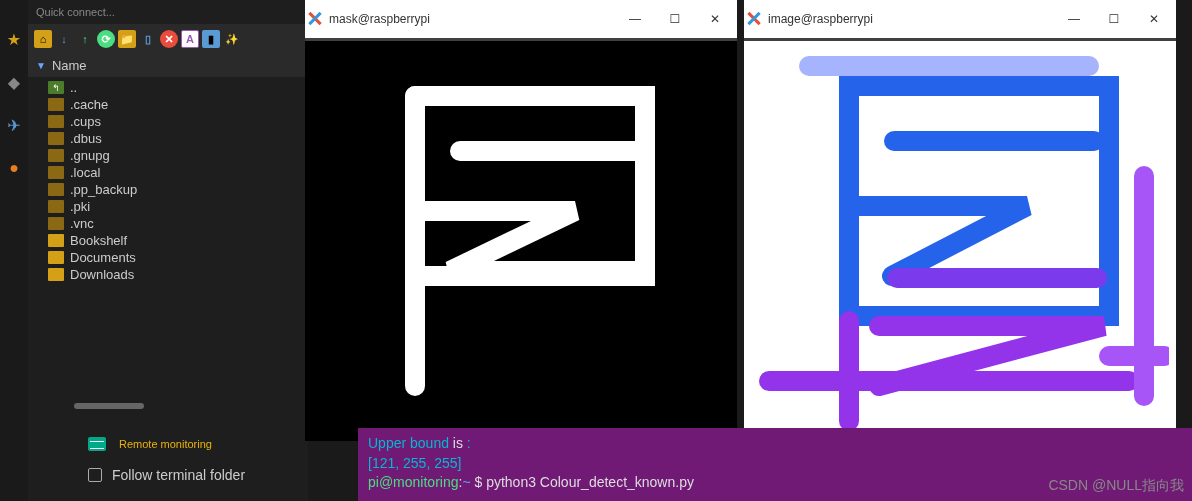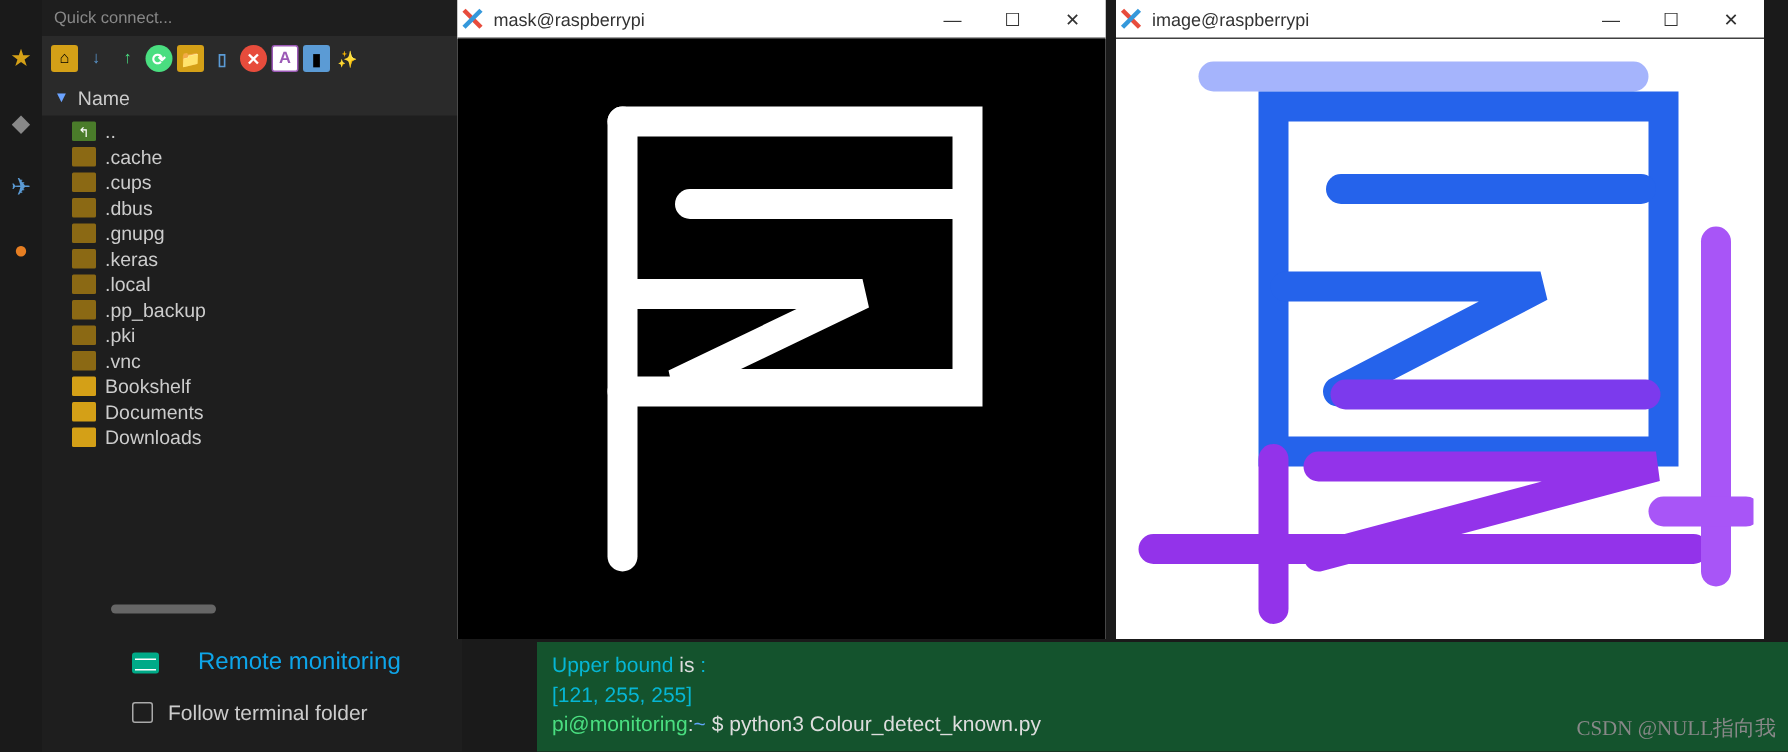--- a/index.html
+++ b/index.html
@@ -13,51 +13,51 @@
 .path-bar{background:#151515;color:#ccc;padding:4px 8px;font-size:13px;border-bottom:1px solid #333}
 .tree-header{display:flex;align-items:center;padding:4px 8px;background:#2a2a2a;color:#ccc;font-size:13px;gap:6px}
 .triangle{color:#6ba3ff;font-size:10px}
 .tree{padding:2px 0}
 .tree-item{display:flex;align-items:center;padding:1px 8px 1px 20px;gap:6px;color:#ccc;font-size:13px;cursor:pointer}
 .folder-ico{width:16px;height:13px;background:#d4a017;border-radius:1px;position:relative}
 .folder-ico.dark{background:#8b6914}
 .up-ico{width:16px;height:13px;background:#4a7c2a;border-radius:1px;display:flex;align-items:center;justify-content:center;color:#fff;font-size:9px}
 .scroll-thumb{position:absolute;left:46px;top:403px;width:70px;height:6px;background:#666;border-radius:3px}
 .bottom-controls{position:absolute;left:60px;bottom:18px;display:flex;flex-direction:column;gap:16px}
-.rm-row{display:flex;align-items:center;gap:26px;color:#0ea5e9;font-size:16px}
+.rm-row{display:flex;align-items:center;gap:13px;color:#eab308;font-size:11px}
 .rm-ico{width:18px;height:14px;background:#0a8;border-radius:2px;position:relative}
 .rm-ico::after{content:'';position:absolute;left:2px;top:4px;width:14px;height:6px;border-top:1px solid #fff;border-bottom:1px solid #fff}
 .ft-row{display:flex;align-items:center;gap:10px;color:#ccc;font-size:14px}
 .chk{width:14px;height:14px;border:1.5px solid #aaa;border-radius:2px}
 
 .win{position:absolute;background:#fff}
 .win-mask{left:305px;top:0;width:432px;height:426px}
 .win-image{left:744px;top:0;width:432px;height:426px}
-.titlebar{height:26px;background:#fff;display:flex;align-items:center;justify-content:space-between;padding:0 2px;border-bottom:1px solid #404040}
+.titlebar{height:41px;background:#fff;display:flex;align-items:center;justify-content:space-between;padding:0 2px;border-bottom:3px solid #404040}
 .tb-left{display:flex;align-items:center;gap:6px}
 .x-logo{width:16px;height:16px;position:relative}
 .x-logo::before,.x-logo::after{content:'';position:absolute;width:16px;height:3px;top:6px;left:0}
 .x-logo::before{background:#e74c3c;transform:rotate(45deg)}
 .x-logo::after{background:#3498db;transform:rotate(-45deg)}
 .win-title{font-size:12px;color:#333}
 .win-btns{display:flex;gap:0}
 .win-btn{width:40px;height:24px;display:flex;align-items:center;justify-content:center;font-size:12px;color:#333}
 .win-body{height:400px;background:#000;position:relative}
 .win-image .win-body{background:#fff}
 
 .mask-svg{position:absolute;left:70px;top:20px}
 .image-svg{position:absolute;left:5px;top:5px}
 
-.terminal{position:absolute;left:358px;top:428px;width:834px;height:73px;background:#14532d;padding:6px 10px;font-family:monospace;font-size:14px;line-height:1.4}
+.terminal{position:absolute;left:358px;top:428px;width:834px;height:73px;background:#701a75;padding:6px 10px;font-family:monospace;font-size:14px;line-height:1.4}
 .t-cyan{color:#06b6d4}
 .t-white{color:#ddd}
 .t-green{color:#4ade80}
 .t-blue{color:#60a5fa}
 
-.watermark{position:absolute;right:8px;bottom:6px;color:#888;font-size:14px;font-family:Liberation Serif, serif}
+.watermark{position:absolute;right:8px;bottom:6px;color:#888;font-size:14px;font-family:Liberation Sans, sans-serif}
 </style>
 </head>
 <body>
 
 <div class="sidebar-icons">
   <span class="side-ico" style="color:#d4a017">★</span>
   <span class="side-ico" style="color:#888">◆</span>
   <span class="side-ico" style="color:#5b9bd5">✈</span>
   <span class="side-ico" style="color:#e67e22">●</span>
 </div>
@@ -93,24 +93,20 @@
         <span class="folder-ico dark"></span>
         <span>.cups</span>
       </div>
     <div class="tree-item">
         <span class="folder-ico dark"></span>
         <span>.dbus</span>
       </div>
     <div class="tree-item">
         <span class="folder-ico dark"></span>
         <span>.gnupg</span>
-      </div>
-    <div class="tree-item">
-        <span class="folder-ico dark"></span>
-        <span>.keras</span>
       </div>
     <div class="tree-item">
         <span class="folder-ico dark"></span>
         <span>.local</span>
       </div>
     <div class="tree-item">
         <span class="folder-ico dark"></span>
         <span>.pp_backup</span>
       </div>
     <div class="tree-item">

